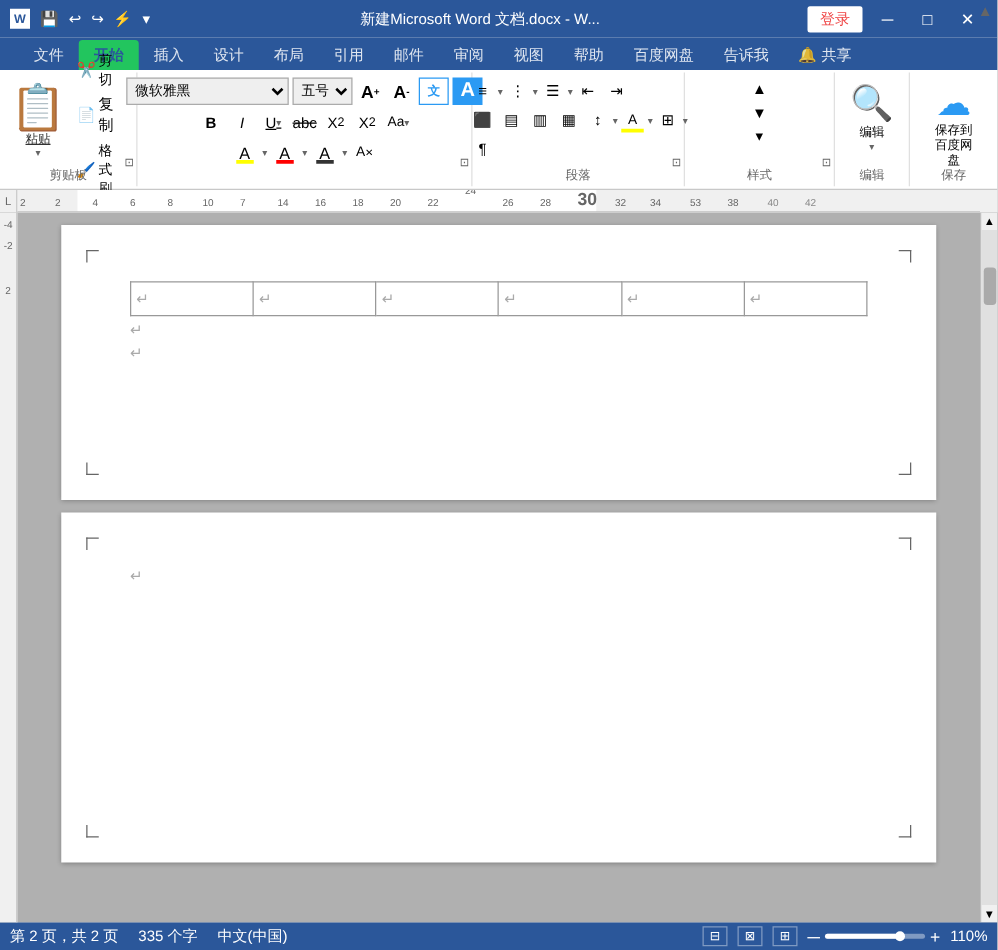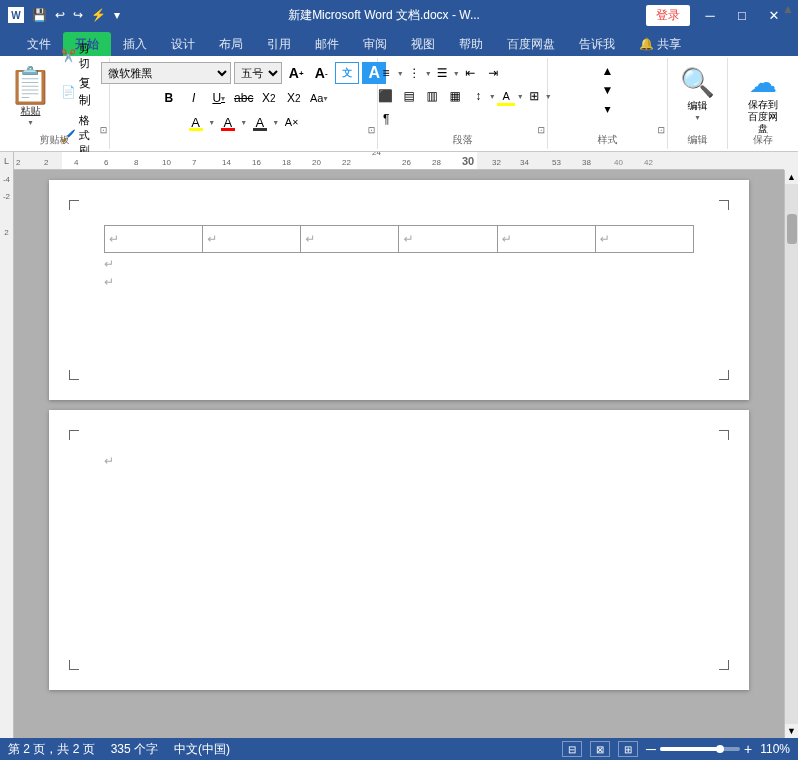--- a/index.html
+++ b/index.html
@@ -524,21 +524,21 @@
       <span style="position:absolute; left:148px; font-size:8px; color:#666; bottom:2px;">10</span>
       <span style="position:absolute; left:178px; font-size:8px; color:#666; bottom:2px;">7</span>
       <span style="position:absolute; left:208px; font-size:8px; color:#666; bottom:2px;">14</span>
       <span style="position:absolute; left:238px; font-size:8px; color:#666; bottom:2px;">16</span>
       <span style="position:absolute; left:268px; font-size:8px; color:#666; bottom:2px;">18</span>
       <span style="position:absolute; left:298px; font-size:8px; color:#666; bottom:2px;">20</span>
       <span style="position:absolute; left:328px; font-size:8px; color:#666; bottom:2px;">22</span>
       <span style="position:absolute; left:358px; font-size:8px; color:#666; bottom:12px;">24</span>
       <span style="position:absolute; left:388px; font-size:8px; color:#666; bottom:2px;">26</span>
       <span style="position:absolute; left:418px; font-size:8px; color:#666; bottom:2px;">28</span>
-      <span style="position:absolute; left:448px; font-size:11px; color:#666; bottom:2px;font-weight:bold;">30</span>
+      <span style="position:absolute; left:448px; font-size:14px; color:#666; bottom:2px;font-weight:bold;">30</span>
       <span style="position:absolute; left:478px; font-size:8px; color:#666; bottom:2px;">32</span>
       <span style="position:absolute; left:506px; font-size:8px; color:#666; bottom:2px;">34</span>
       <span style="position:absolute; left:538px; font-size:8px; color:#666; bottom:2px;">53</span>
       <span style="position:absolute; left:568px; font-size:8px; color:#666; bottom:2px;">38</span>
       <span style="position:absolute; left:600px; font-size:8px; color:#888; bottom:2px;">40</span>
       <span style="position:absolute; left:630px; font-size:8px; color:#888; bottom:2px;">42</span>
     </div>
   </div>
   <div class="ruler-scrollbar"></div>
 </div>

